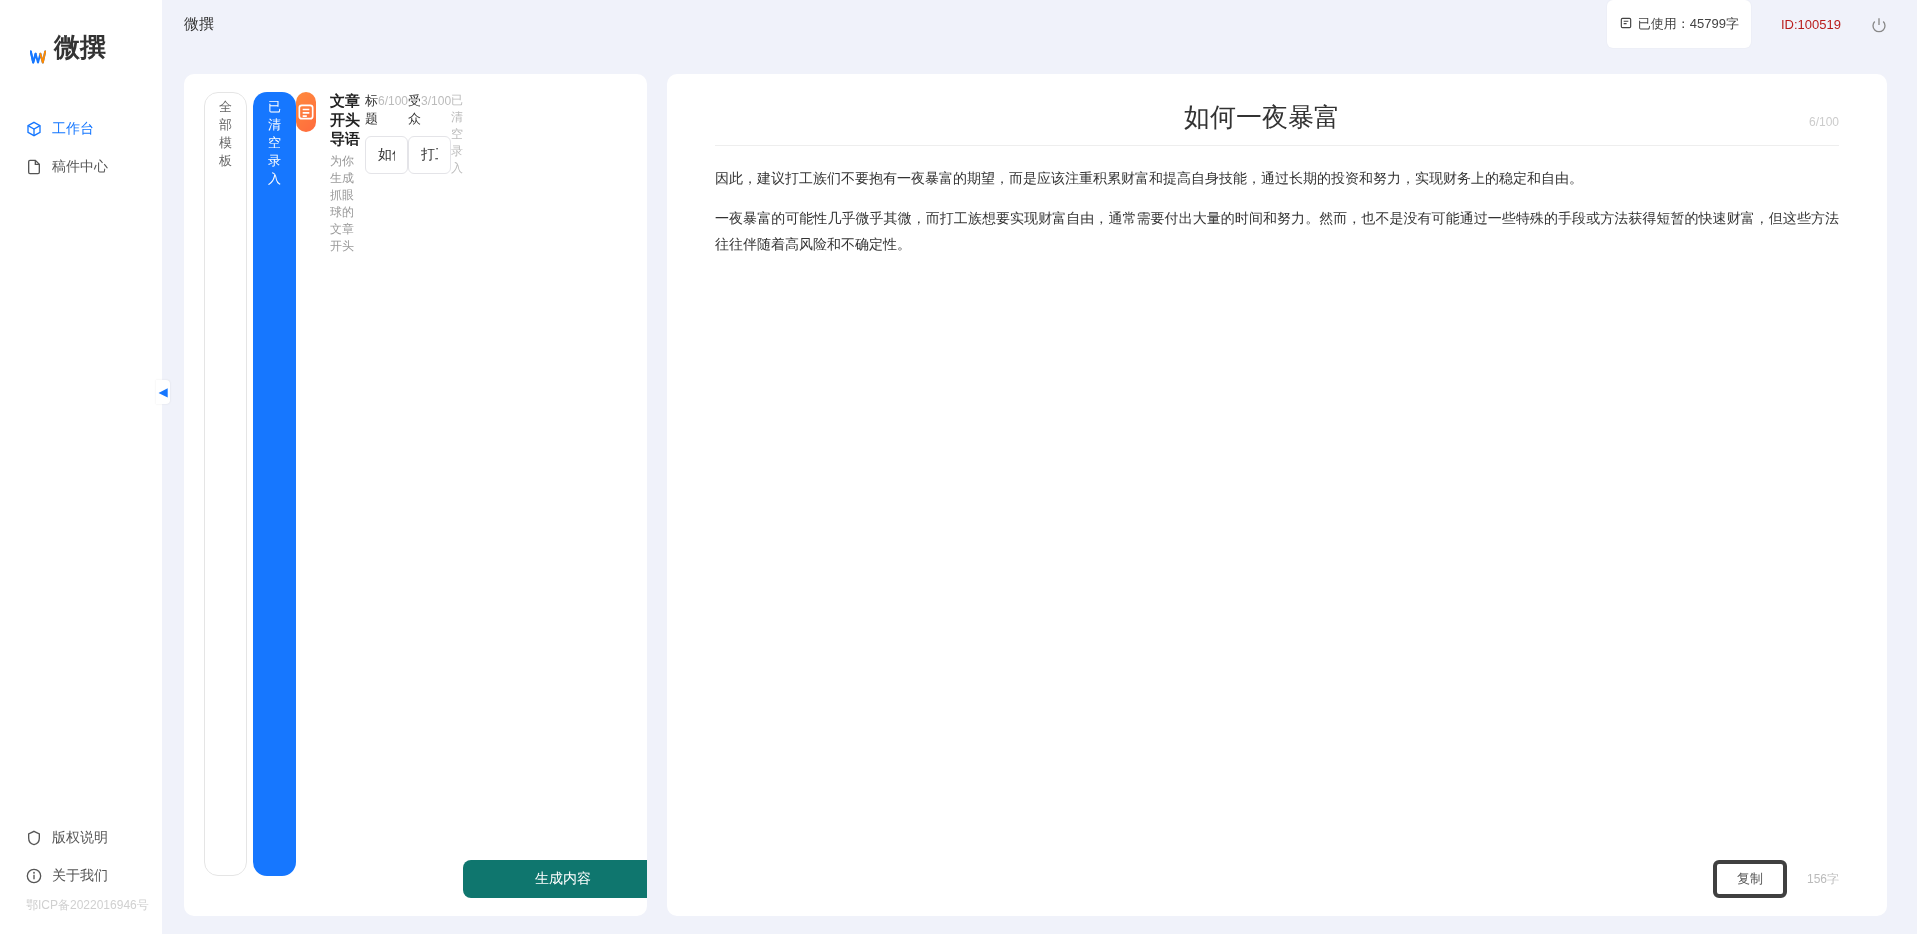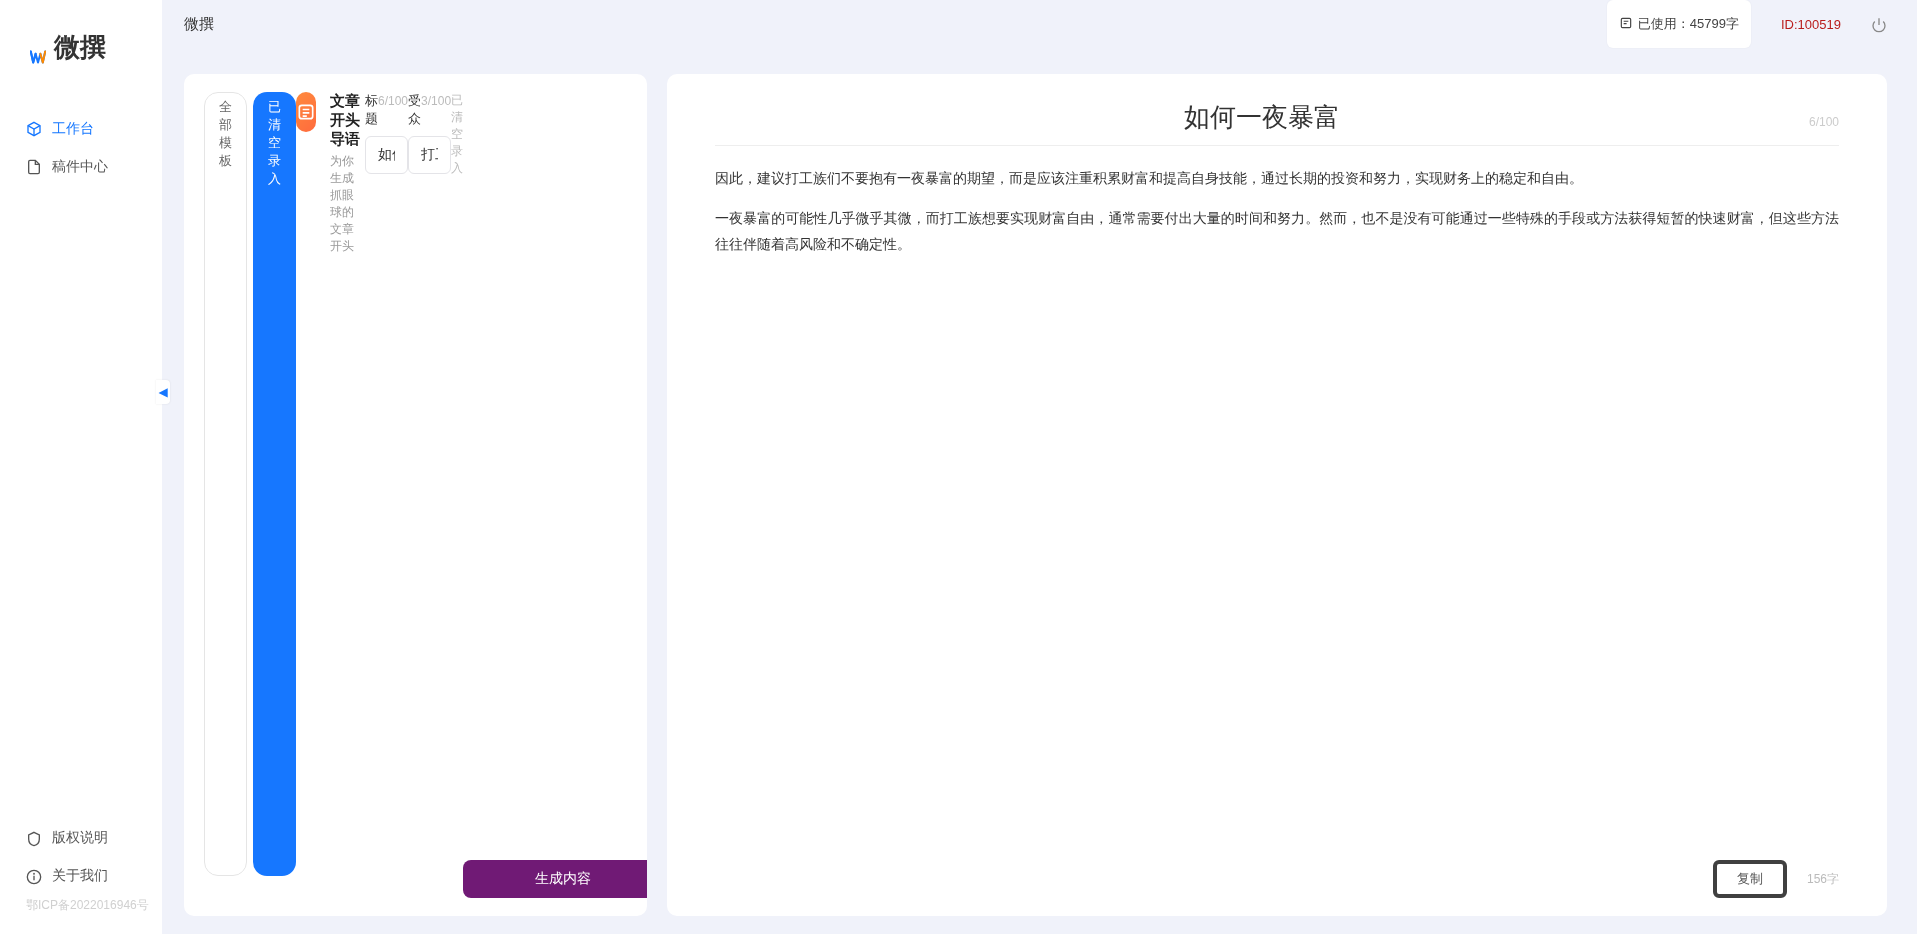--- a/index.html
+++ b/index.html
@@ -42,21 +42,21 @@
   padding: 10px 20px 10px 26px;
   font-size: 14px;
   cursor: pointer;
 }
 .nav-item.active { color: #1677ff; }
 .nav-item:not(.active) { color: #555; }
 .nav-bottom {
   margin-top: auto;
   padding-bottom: 12px;
 }
-.nav-bottom .nav-item { font-size: 14px; color: #555; padding: 10px 20px 10px 26px; align-items: flex-end; }
+.nav-bottom .nav-item { font-size: 14px; color: #555; padding: 10px 20px 10px 26px; }
 .icp {
   font-size: 12px;
   color: #d0d0d0;
   padding: 2px 0 8px 26px;
 }
 
 .collapse-handle {
   position: absolute;
   left: 156px;
   top: 380px;
@@ -174,21 +174,21 @@
 }
 .clear-hint {
   text-align: center;
   font-size: 12px;
   color: #bbb;
 }
 
 .generate-row { margin-top: auto; display:flex; justify-content:center; padding-top: 10px;}
 .generate-btn {
   width: 200px;
-  background: #701a75;
+  background: #0f766e;
   color: #fff;
   border: none;
   border-radius: 8px;
   padding: 10px 0;
   font-size: 14px;
   cursor: pointer;
 }
 
 
 .panel-right {

